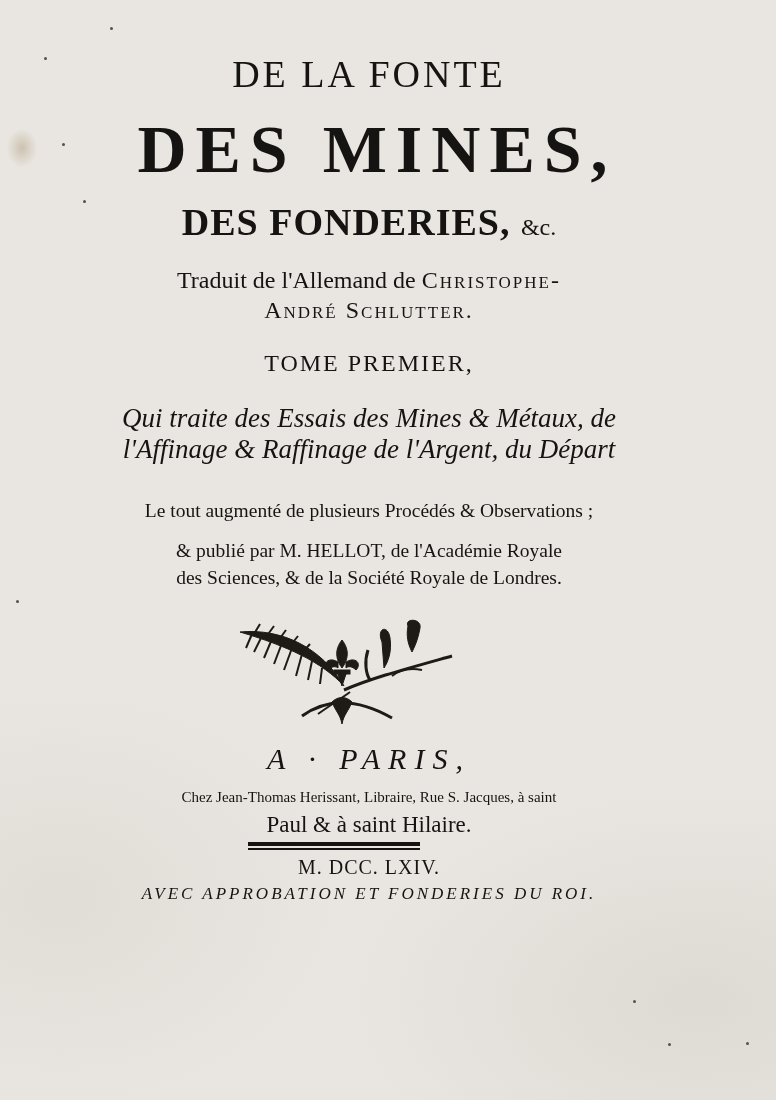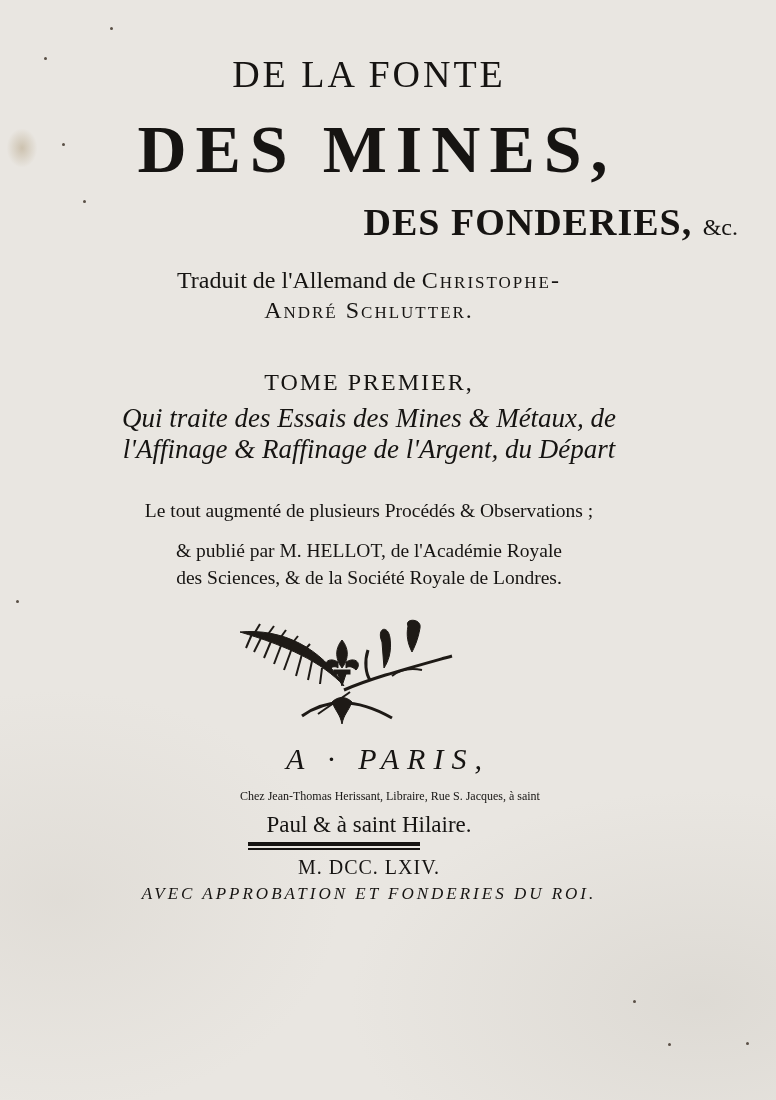--- a/index.html
+++ b/index.html
@@ -13,37 +13,37 @@
     position: relative; width: 776px; height: 1100px;
     background:
       radial-gradient(ellipse 22px 28px at 22px 148px, rgba(170,150,115,0.45), rgba(170,150,115,0) 70%),
       radial-gradient(ellipse 500px 300px at 700px 1000px, rgba(200,196,188,0.35), rgba(0,0,0,0) 70%),
       radial-gradient(ellipse 400px 300px at 60px 900px, rgba(205,200,192,0.3), rgba(0,0,0,0) 70%),
       #e9e6e1;
   }
   .line { position: absolute; left: 0; width: 738px; text-align: center; white-space: nowrap; }
   .t1 { top: 52px; font-size: 38px; letter-spacing: 3px; }
   .t2 { top: 110px; font-size: 68px; letter-spacing: 9px; font-weight: bold; left: 8px; }
-  .t3 { top: 200px; font-size: 38px; letter-spacing: 1px; font-weight: bold; text-align: right; }
+  .t3 { top: 200px; font-size: 38px; letter-spacing: 1px; font-weight: bold; }
   .t3 .amp { font-size: 24px; font-weight: normal; letter-spacing: 0; }
   .t4 { top: 267px; font-size: 24px; }
   .sc { font-variant: small-caps; letter-spacing: 2px; }
   .t5 { top: 297px; font-size: 24px; }
-  .t6 { top: 350px; font-size: 24px; letter-spacing: 2px; margin-top: 19px; }
+  .t6 { top: 350px; font-size: 24px; letter-spacing: 2px; }
   .it { font-style: italic; font-size: 27px; }
   .t7 { top: 403px; }
   .t8 { top: 434px; }
   .t9 { top: 464px; }
   .body { font-size: 19.5px; }
   .t10 { top: 500px; }
   .t11 { top: 540px; }
   .t12 { top: 567px; }
   .ornament { position: absolute; left: 232px; top: 618px; width: 230px; height: 112px; }
-  .t13 { top: 742px; font-size: 30px; font-style: italic; letter-spacing: 8px; margin-left: 19px; }
-  .t14 { top: 789px; font-size: 12px; margin-left: 21px; }
+  .t13 { top: 742px; font-size: 30px; font-style: italic; letter-spacing: 8px; }
+  .t14 { top: 789px; font-size: 15px; }
   .t15 { top: 812px; font-size: 23px; }
   .rule { position: absolute; left: 248px; width: 172px; background: #161412; }
   .rule.a { top: 842px; height: 4px; }
   .rule.b { top: 848px; height: 1.5px; }
   .t16 { top: 856px; font-size: 20px; letter-spacing: 1px; }
   .t17 { top: 884px; font-size: 17px; font-style: italic; letter-spacing: 3px; }
   .speck { position: absolute; width: 3px; height: 3px; border-radius: 50%; background: #5a5046; }
 </style>
 </head>
 <body>

